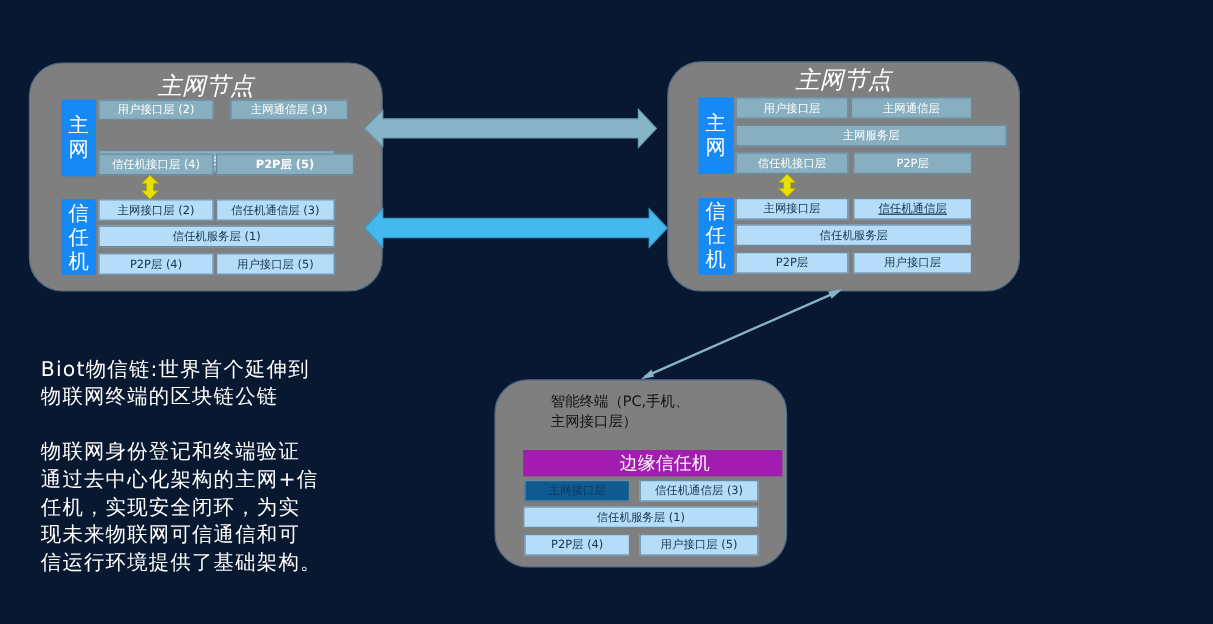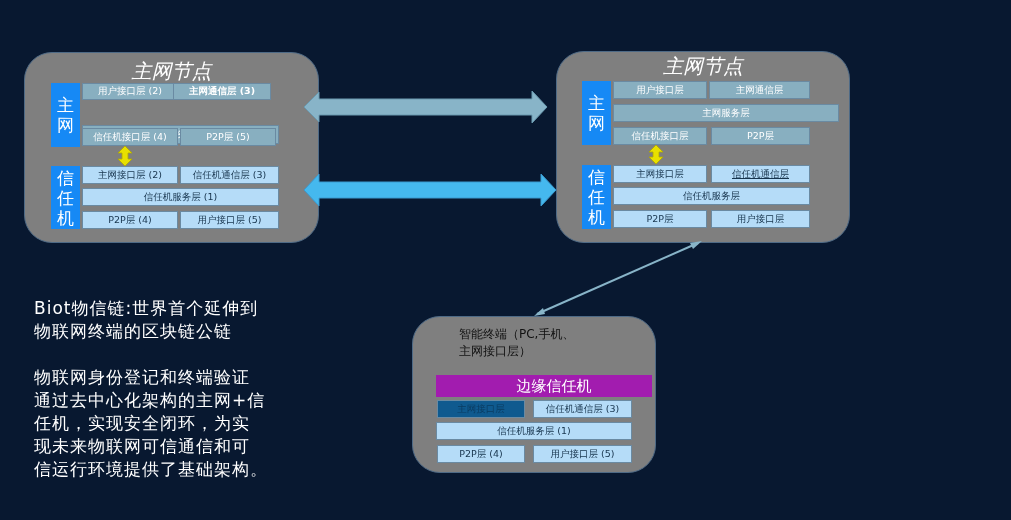--- a/index.html
+++ b/index.html
@@ -24,24 +24,24 @@
 </head>
 <body>
 
 <div class="node" style="left:24px;top:52px;width:293px;height:189px;">
   <div class="node-title" style="top:5px;">主网节点</div>
 </div>
 <div class="side" style="left:51px;top:83px;width:29px;height:64px;">
     <span style="width:18px;">主网</span>
   </div>
 <div class="cell c-main" style="left:82px;top:83px;width:96px;height:17px;">用户接口层 (2)</div>
-<div class="cell c-main" style="left:173px;top:83px;width:98px;height:17px;font-weight:bold;">主网通信层 (3)</div>
+<div class="cell c-main" style="left:192px;top:83px;width:98px;height:17px;">主网通信层 (3)</div>
 <div class="cell c-main" style="left:82px;top:104px;width:197px;height:19px;margin-top:21px;">主网服务层 (1)</div>
 <div class="cell c-main" style="left:82px;top:128px;width:96px;height:18px;">信任机接口层 (4)</div>
-<div class="cell c-main" style="left:180px;top:128px;width:96px;height:18px;">P2P层 (5)</div>
+<div class="cell c-main" style="left:180px;top:128px;width:115px;height:18px;font-weight:bold;">P2P层 (5)</div>
 
 <div class="side" style="left:51px;top:166px;width:29px;height:63px;">
     <span style="width:18px;">信任机</span>
   </div>
 <div class="cell c-trust" style="left:82px;top:166px;width:96px;height:18px;">主网接口层 (2)</div>
 <div class="cell c-trust" style="left:180px;top:166px;width:99px;height:18px;">信任机通信层 (3)</div>
 <div class="cell c-trust" style="left:82px;top:188px;width:197px;height:18px;">信任机服务层 (1)</div>
 <div class="cell c-trust" style="left:82px;top:211px;width:96px;height:18px;">P2P层 (4)</div>
 <div class="cell c-trust" style="left:180px;top:211px;width:99px;height:18px;">用户接口层 (5)</div>
 

